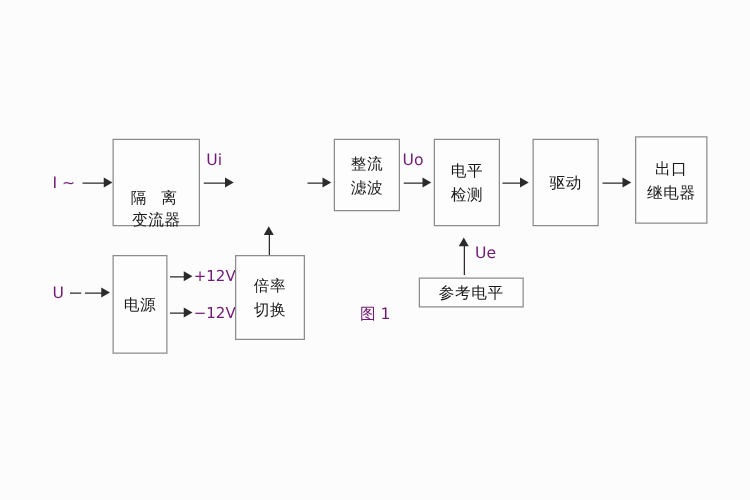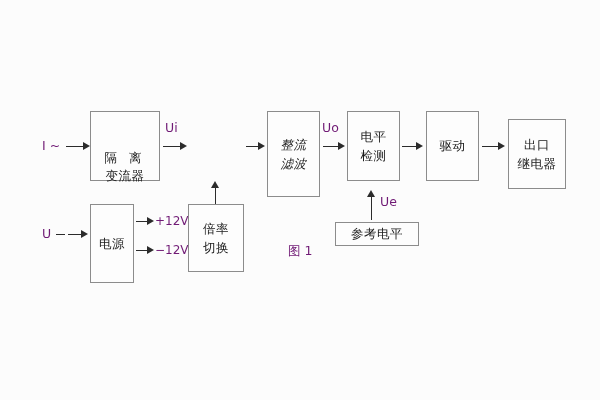--- a/index.html
+++ b/index.html
@@ -98,21 +98,21 @@
   </div>
 
   <div class="label" style="left:165px; top:122px;">Ui</div>
   <div class="hline" style="left:163px; top:146px; width:18px;"></div>
   <div class="arrow-r" style="left:180px; top:142px;"></div>
 
 
   <div class="hline" style="left:246px; top:146px; width:13px;"></div>
   <div class="arrow-r" style="left:258px; top:142px;"></div>
 
-  <div class="block" style="left:267px; top:111px; width:53px; height:86px;font-style:italic;">
+  <div class="block" style="left:267px; top:111px; width:53px; height:58px;">
     <span class="ln">整流</span>
     <span class="ln">滤波</span>
   </div>
 
   <div class="label" style="left:322px; top:122px;">Uo</div>
   <div class="hline" style="left:323px; top:146px; width:16px;"></div>
   <div class="arrow-r" style="left:338px; top:142px;"></div>
 
   <div class="block" style="left:347px; top:111px; width:53px; height:70px;">
     <span class="ln">电平</span>
@@ -122,21 +122,21 @@
   <div class="hline" style="left:402px; top:146px; width:15px;"></div>
   <div class="arrow-r" style="left:416px; top:142px;"></div>
 
   <div class="block one-line" style="left:426px; top:111px; width:53px; height:70px;">
     <span class="ln">驱动</span>
   </div>
 
   <div class="hline" style="left:482px; top:146px; width:17px;"></div>
   <div class="arrow-r" style="left:498px; top:142px;"></div>
 
-  <div class="block" style="left:508px; top:119px; width:58px; height:70px;">
+  <div class="block" style="left:508px; top:109px; width:58px; height:70px;">
     <span class="ln">出口</span>
     <span class="ln">继电器</span>
   </div>
 
   <div class="label" style="left:42px; top:228px;">U</div>
   <div class="dash" style="left:56px; top:234px; width:9px;"></div>
   <div class="hline" style="left:68px; top:234px; width:14px;"></div>
   <div class="arrow-r" style="left:81px; top:230px;"></div>
 
   <div class="block one-line" style="left:90px; top:204px; width:44px; height:79px;">

